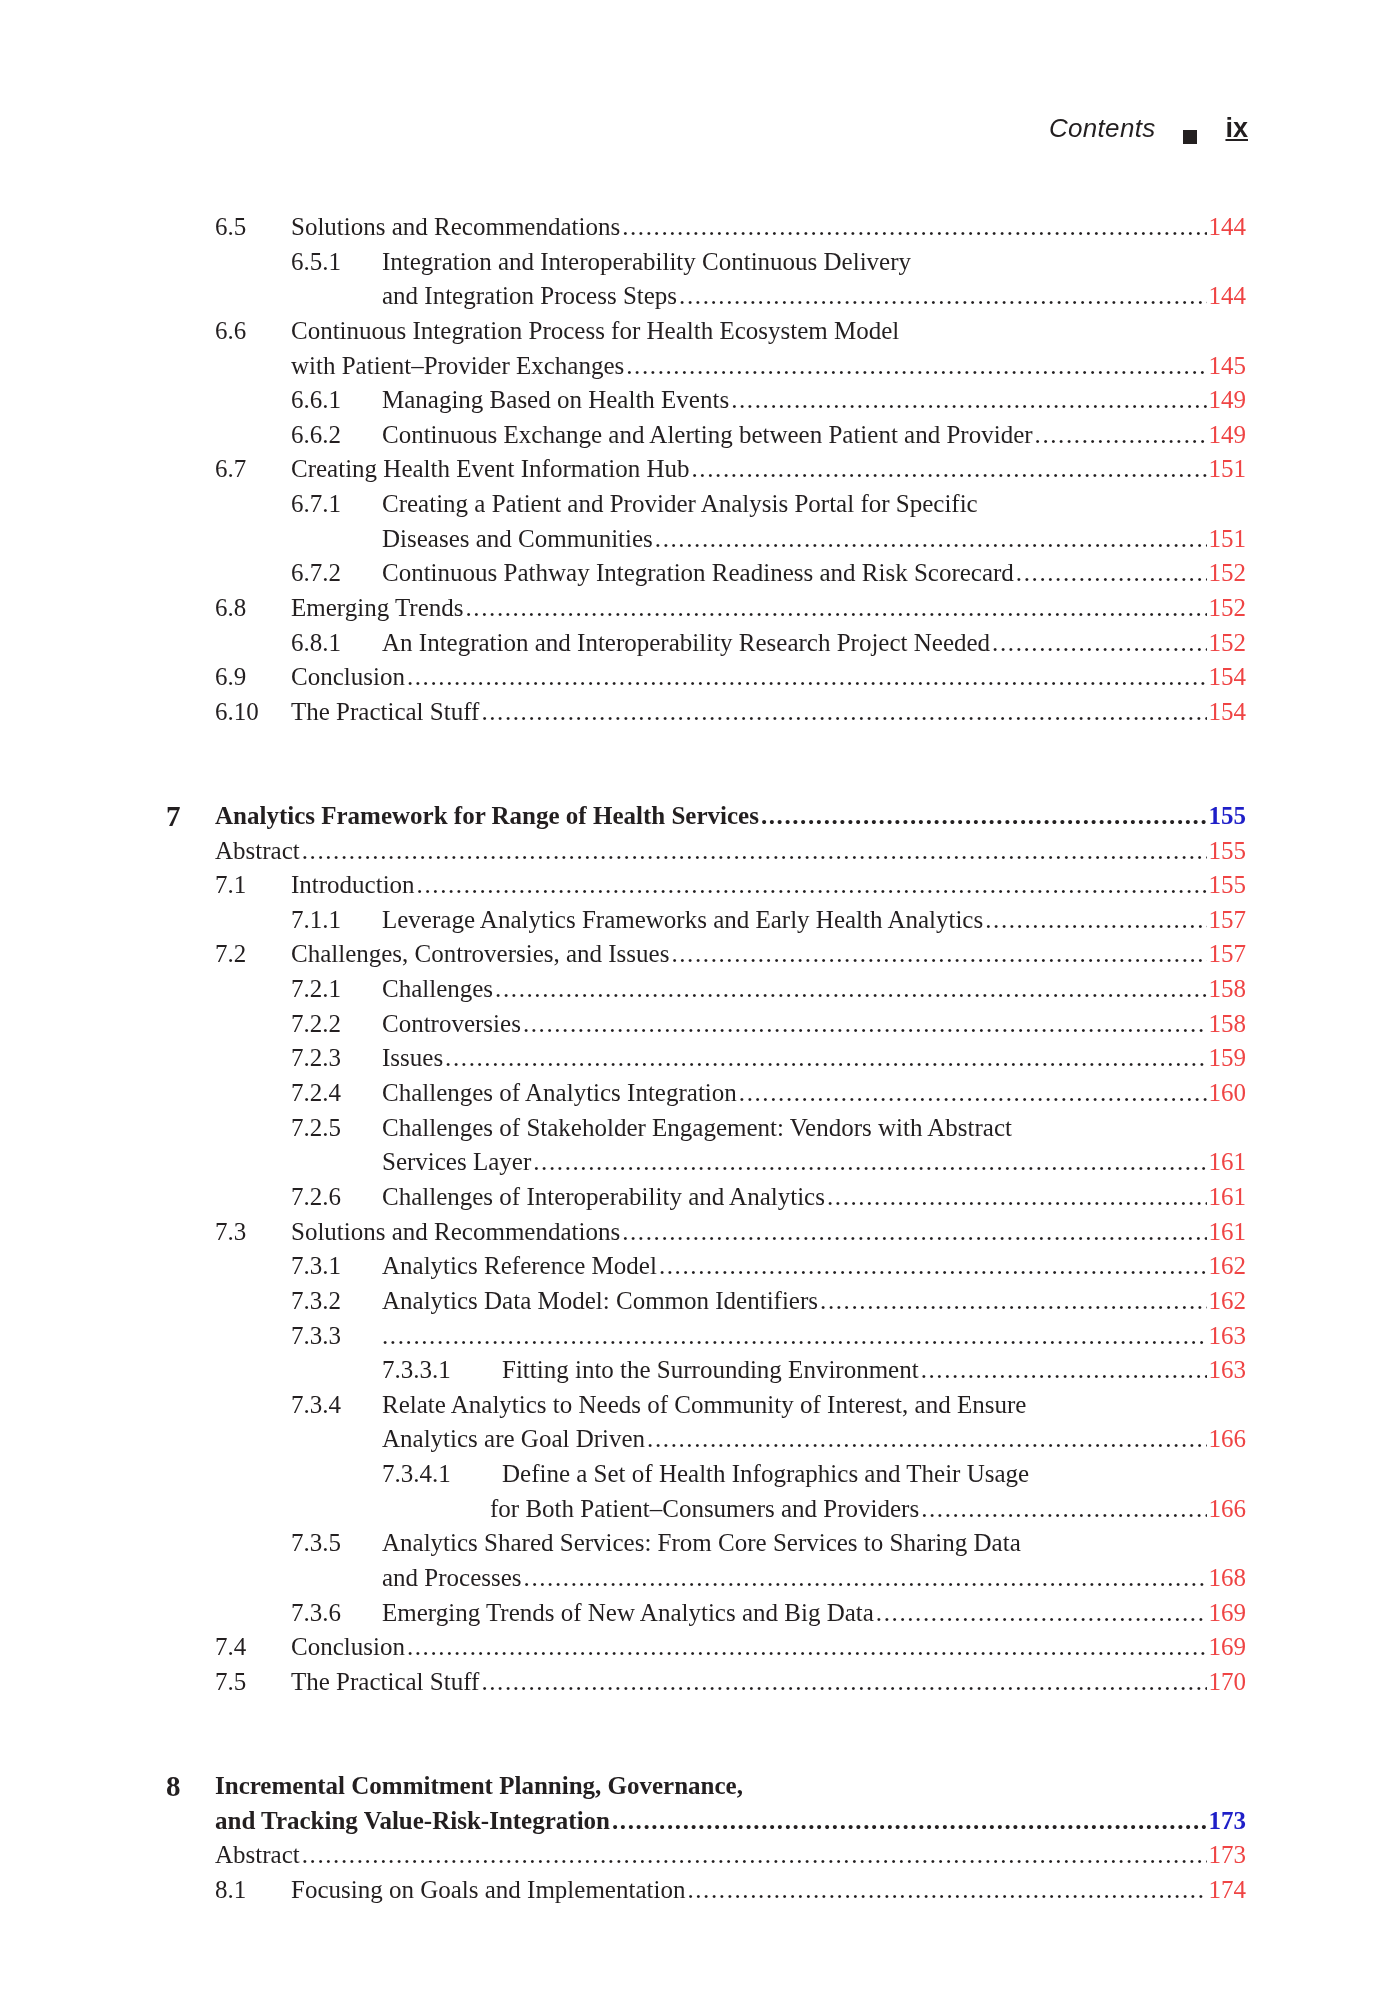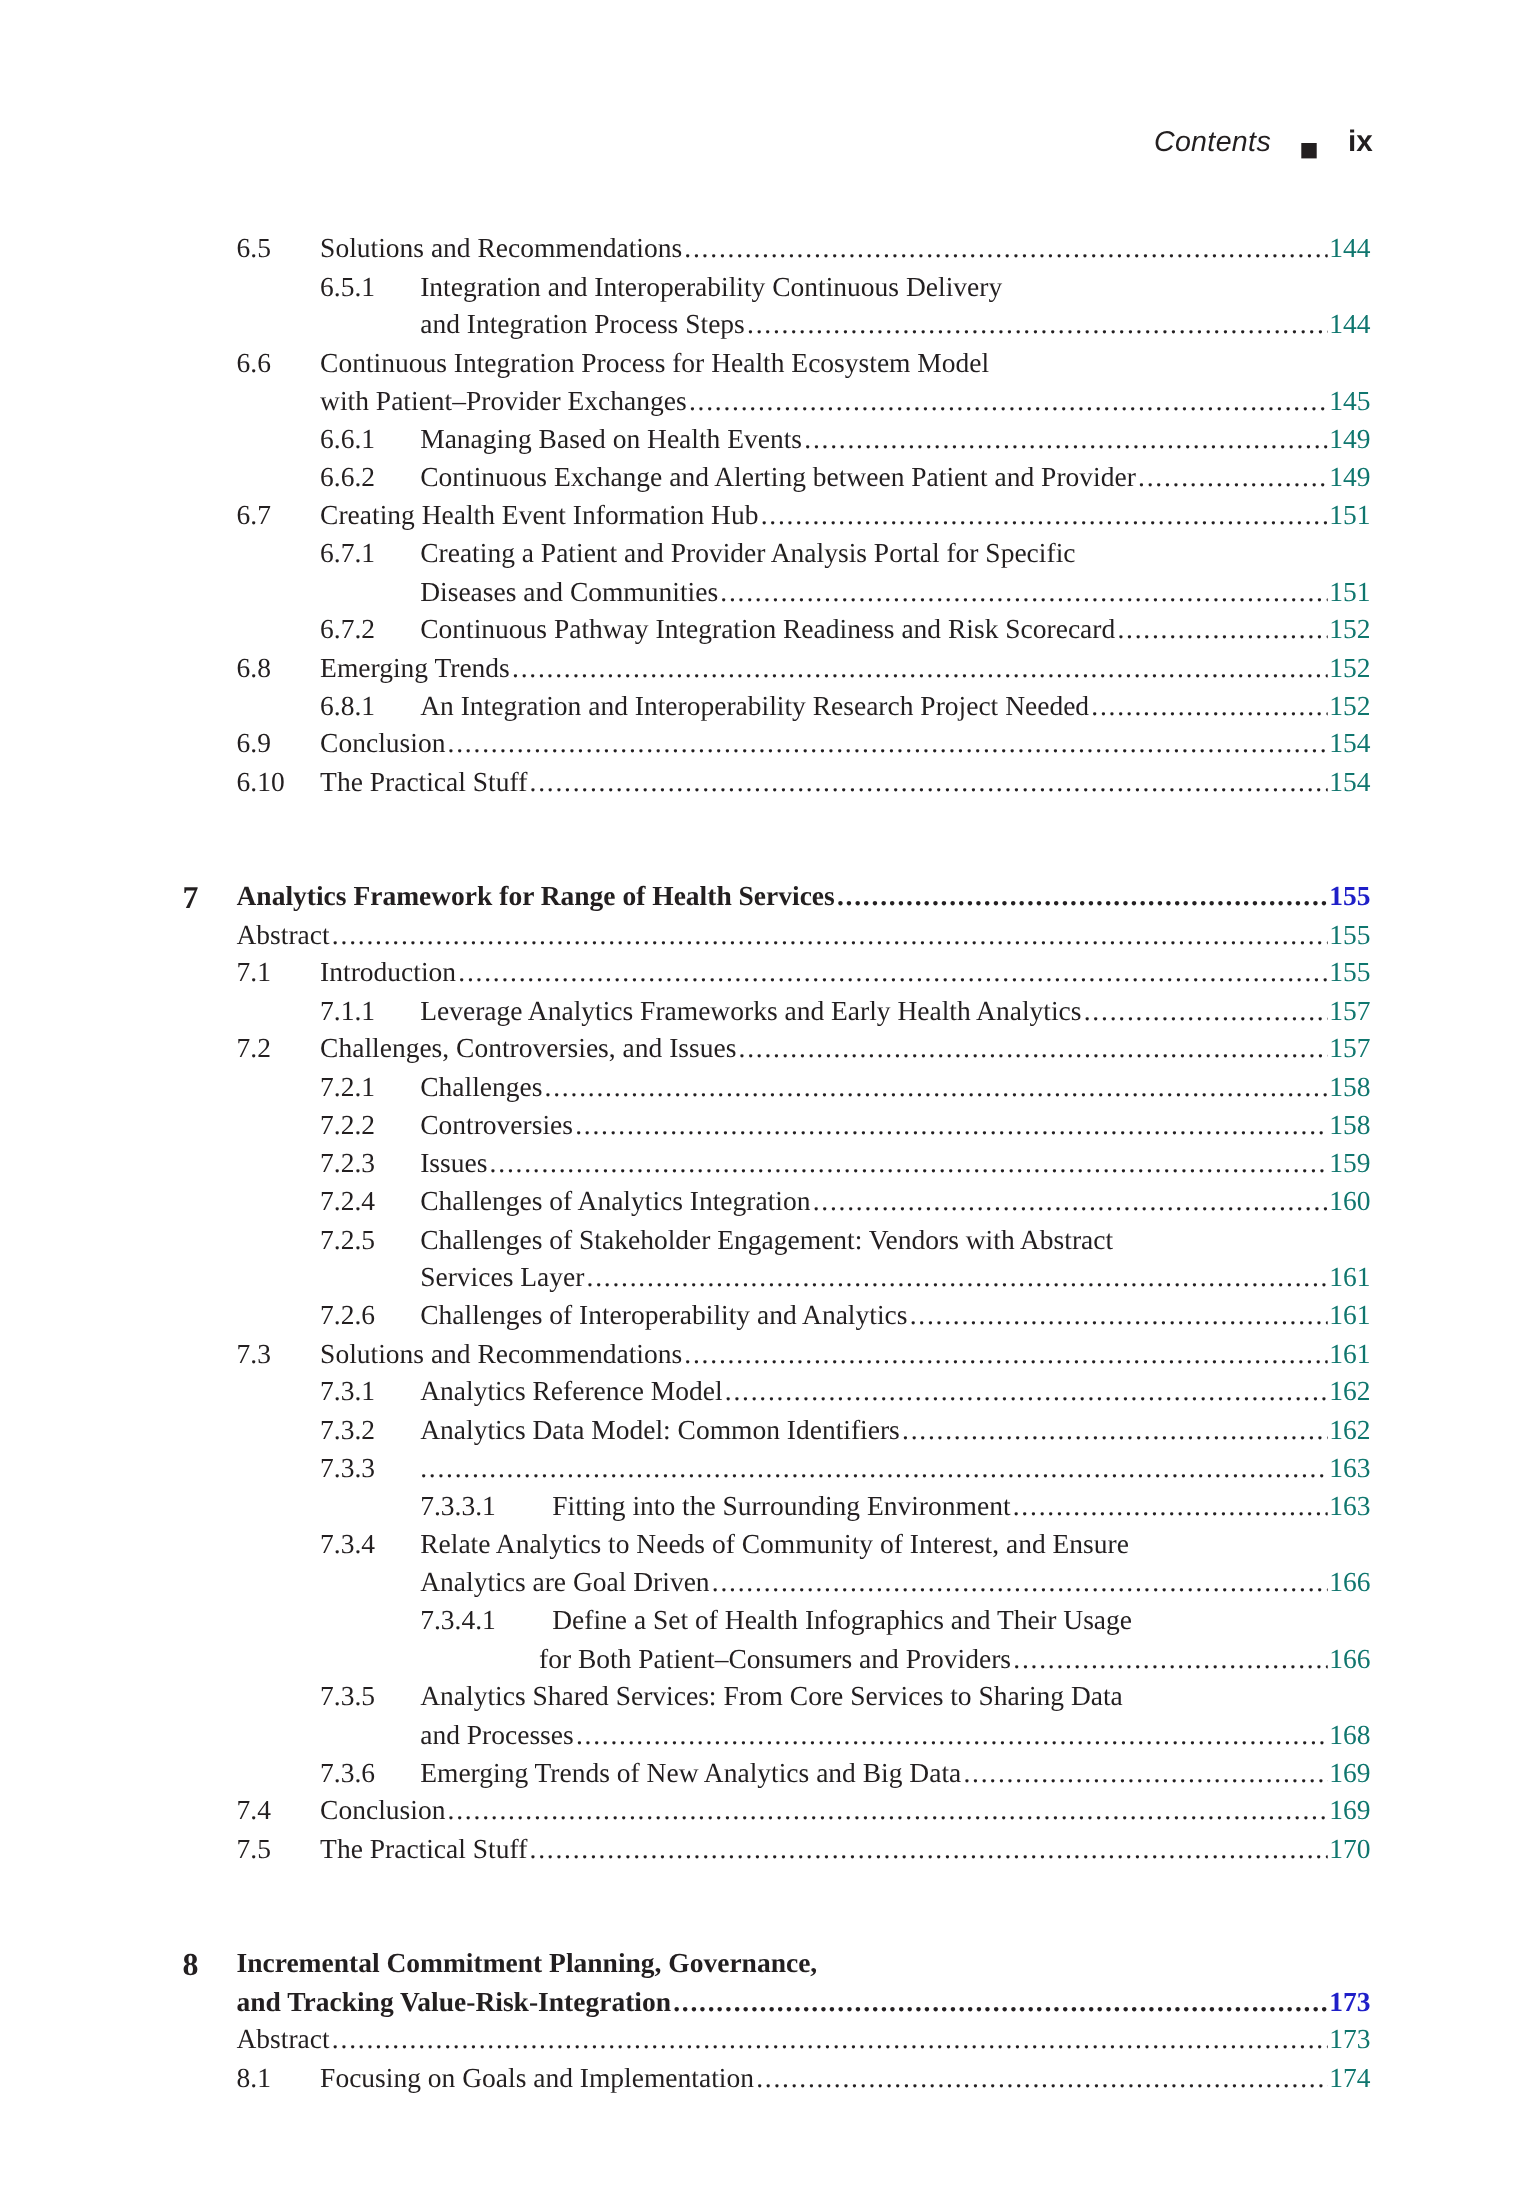--- a/index.html
+++ b/index.html
@@ -2,31 +2,31 @@
 <html><head>
 <meta charset="utf-8">
 <style>
   html, body { margin:0; padding:0; background:#ffffff; }
   body { width:1400px; height:2000px; position:relative; overflow:hidden;
          font-family:"Liberation Serif","DejaVu Serif",serif; color:#231f20; }
   .running-head { position:absolute; top:104px; right:152px; height:40px;
          display:flex; align-items:flex-end; font-size:27px; }
   .rh-title { font-family:"Liberation Sans","DejaVu Sans",sans-serif; font-style:italic; font-size:26px; letter-spacing:0.3px; }
   .rh-square { display:inline-block; width:14px; height:14px; background:#231f20; margin:0 28px 0 28px; }
-  .rh-page { font-family:"Liberation Sans","DejaVu Sans",sans-serif; font-weight:bold; font-size:27px; }
+  .rh-page { font-family:"Liberation Sans","DejaVu Sans",sans-serif; font-weight:bold; font-size:27px;text-decoration:underline; }
 
   .toc { position:absolute; left:0; top:210px; width:1400px; }
   .row { position:relative; height:34.65px; line-height:34.65px; font-size:25px; white-space:nowrap; }
   .row.gap { height:69.3px; }
   .num { position:absolute; top:0; }
   .title-wrap { position:absolute; top:0; right:154px; display:flex; overflow:hidden; }
   .ttl { flex:0 0 auto; padding-right:2px; }
   .leader { flex:1 1 auto; overflow:hidden; color:#231f20; letter-spacing:1.6px; }
   .leader::before { content:"................................................................................................................................................................................................................................................"; }
-  .pg { flex:0 0 auto; color:#0f766e; padding-left:2px; }
+  .pg { flex:0 0 auto; color:#ef4444; padding-left:2px; }
   .chapter { font-weight:bold; }
   .chapter .pg { font-weight:bold; color:#1f1fc8; }
   .chnum { font-size:29px; font-weight:bold; }
 
   
   .l0 .num { left:166px; }
   .l0 .title-wrap { left:215px; }
   .la .title-wrap { left:215px; }
   .l1 .num { left:215px; }
   .l1 .title-wrap { left:291px; }

